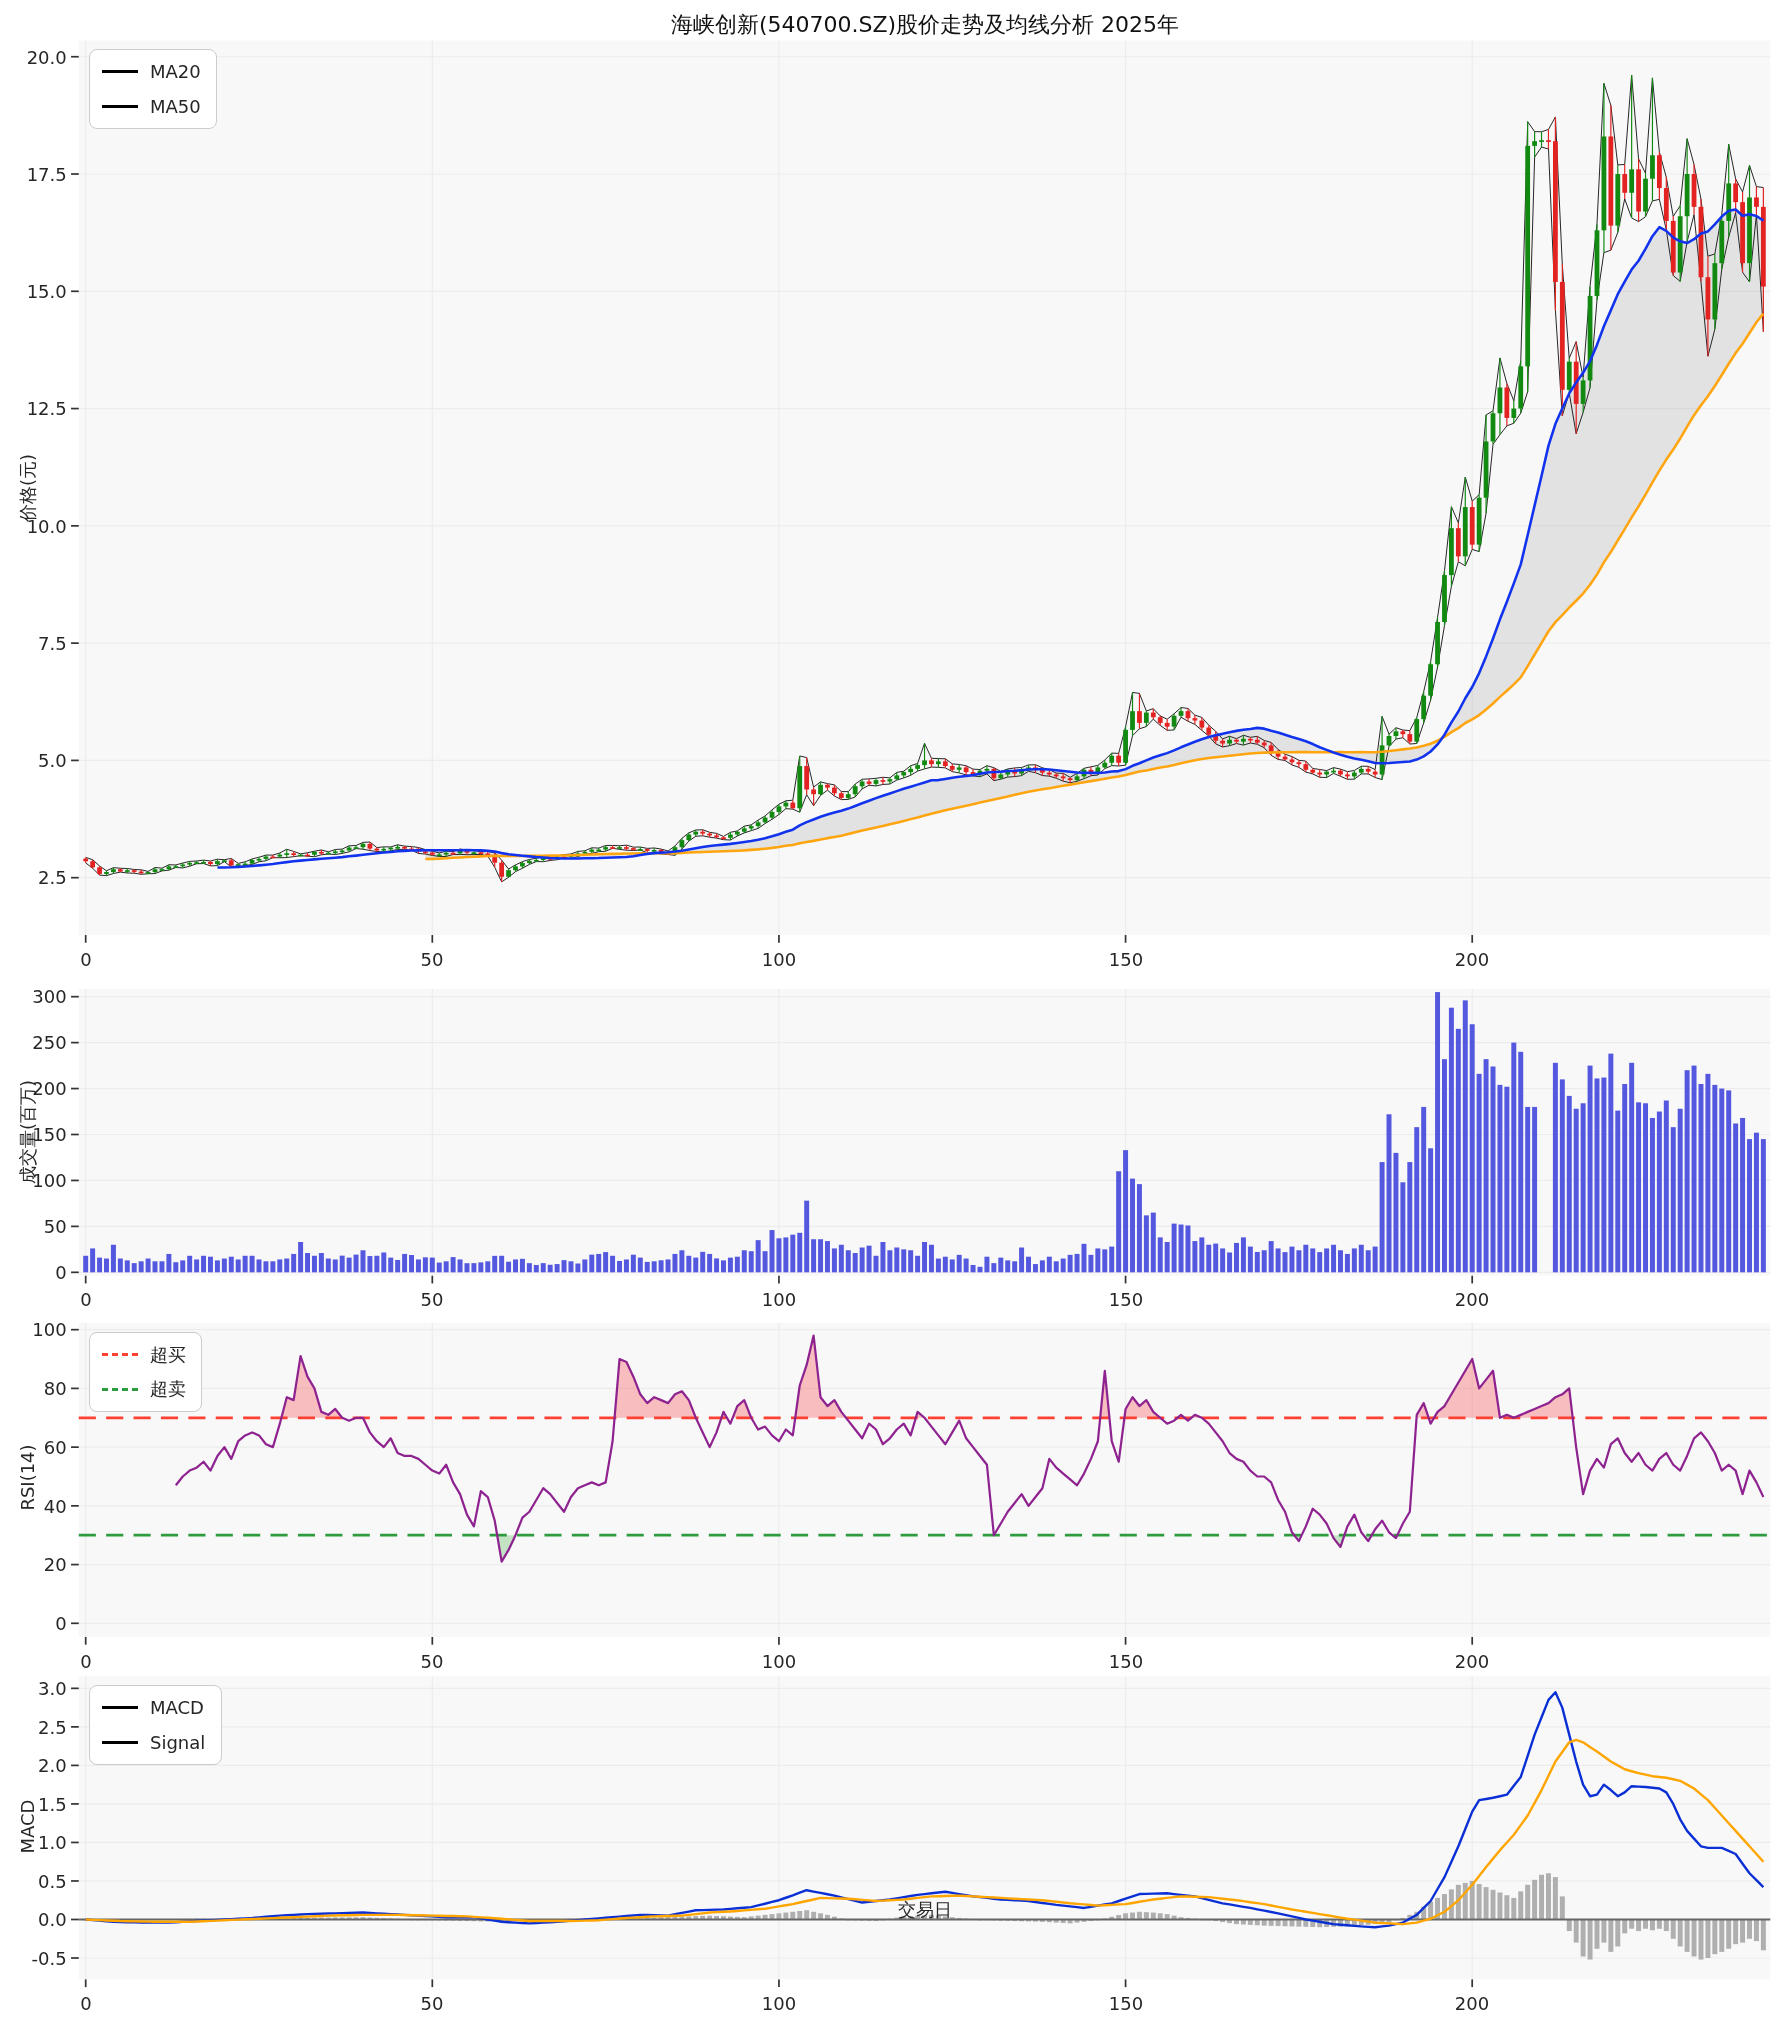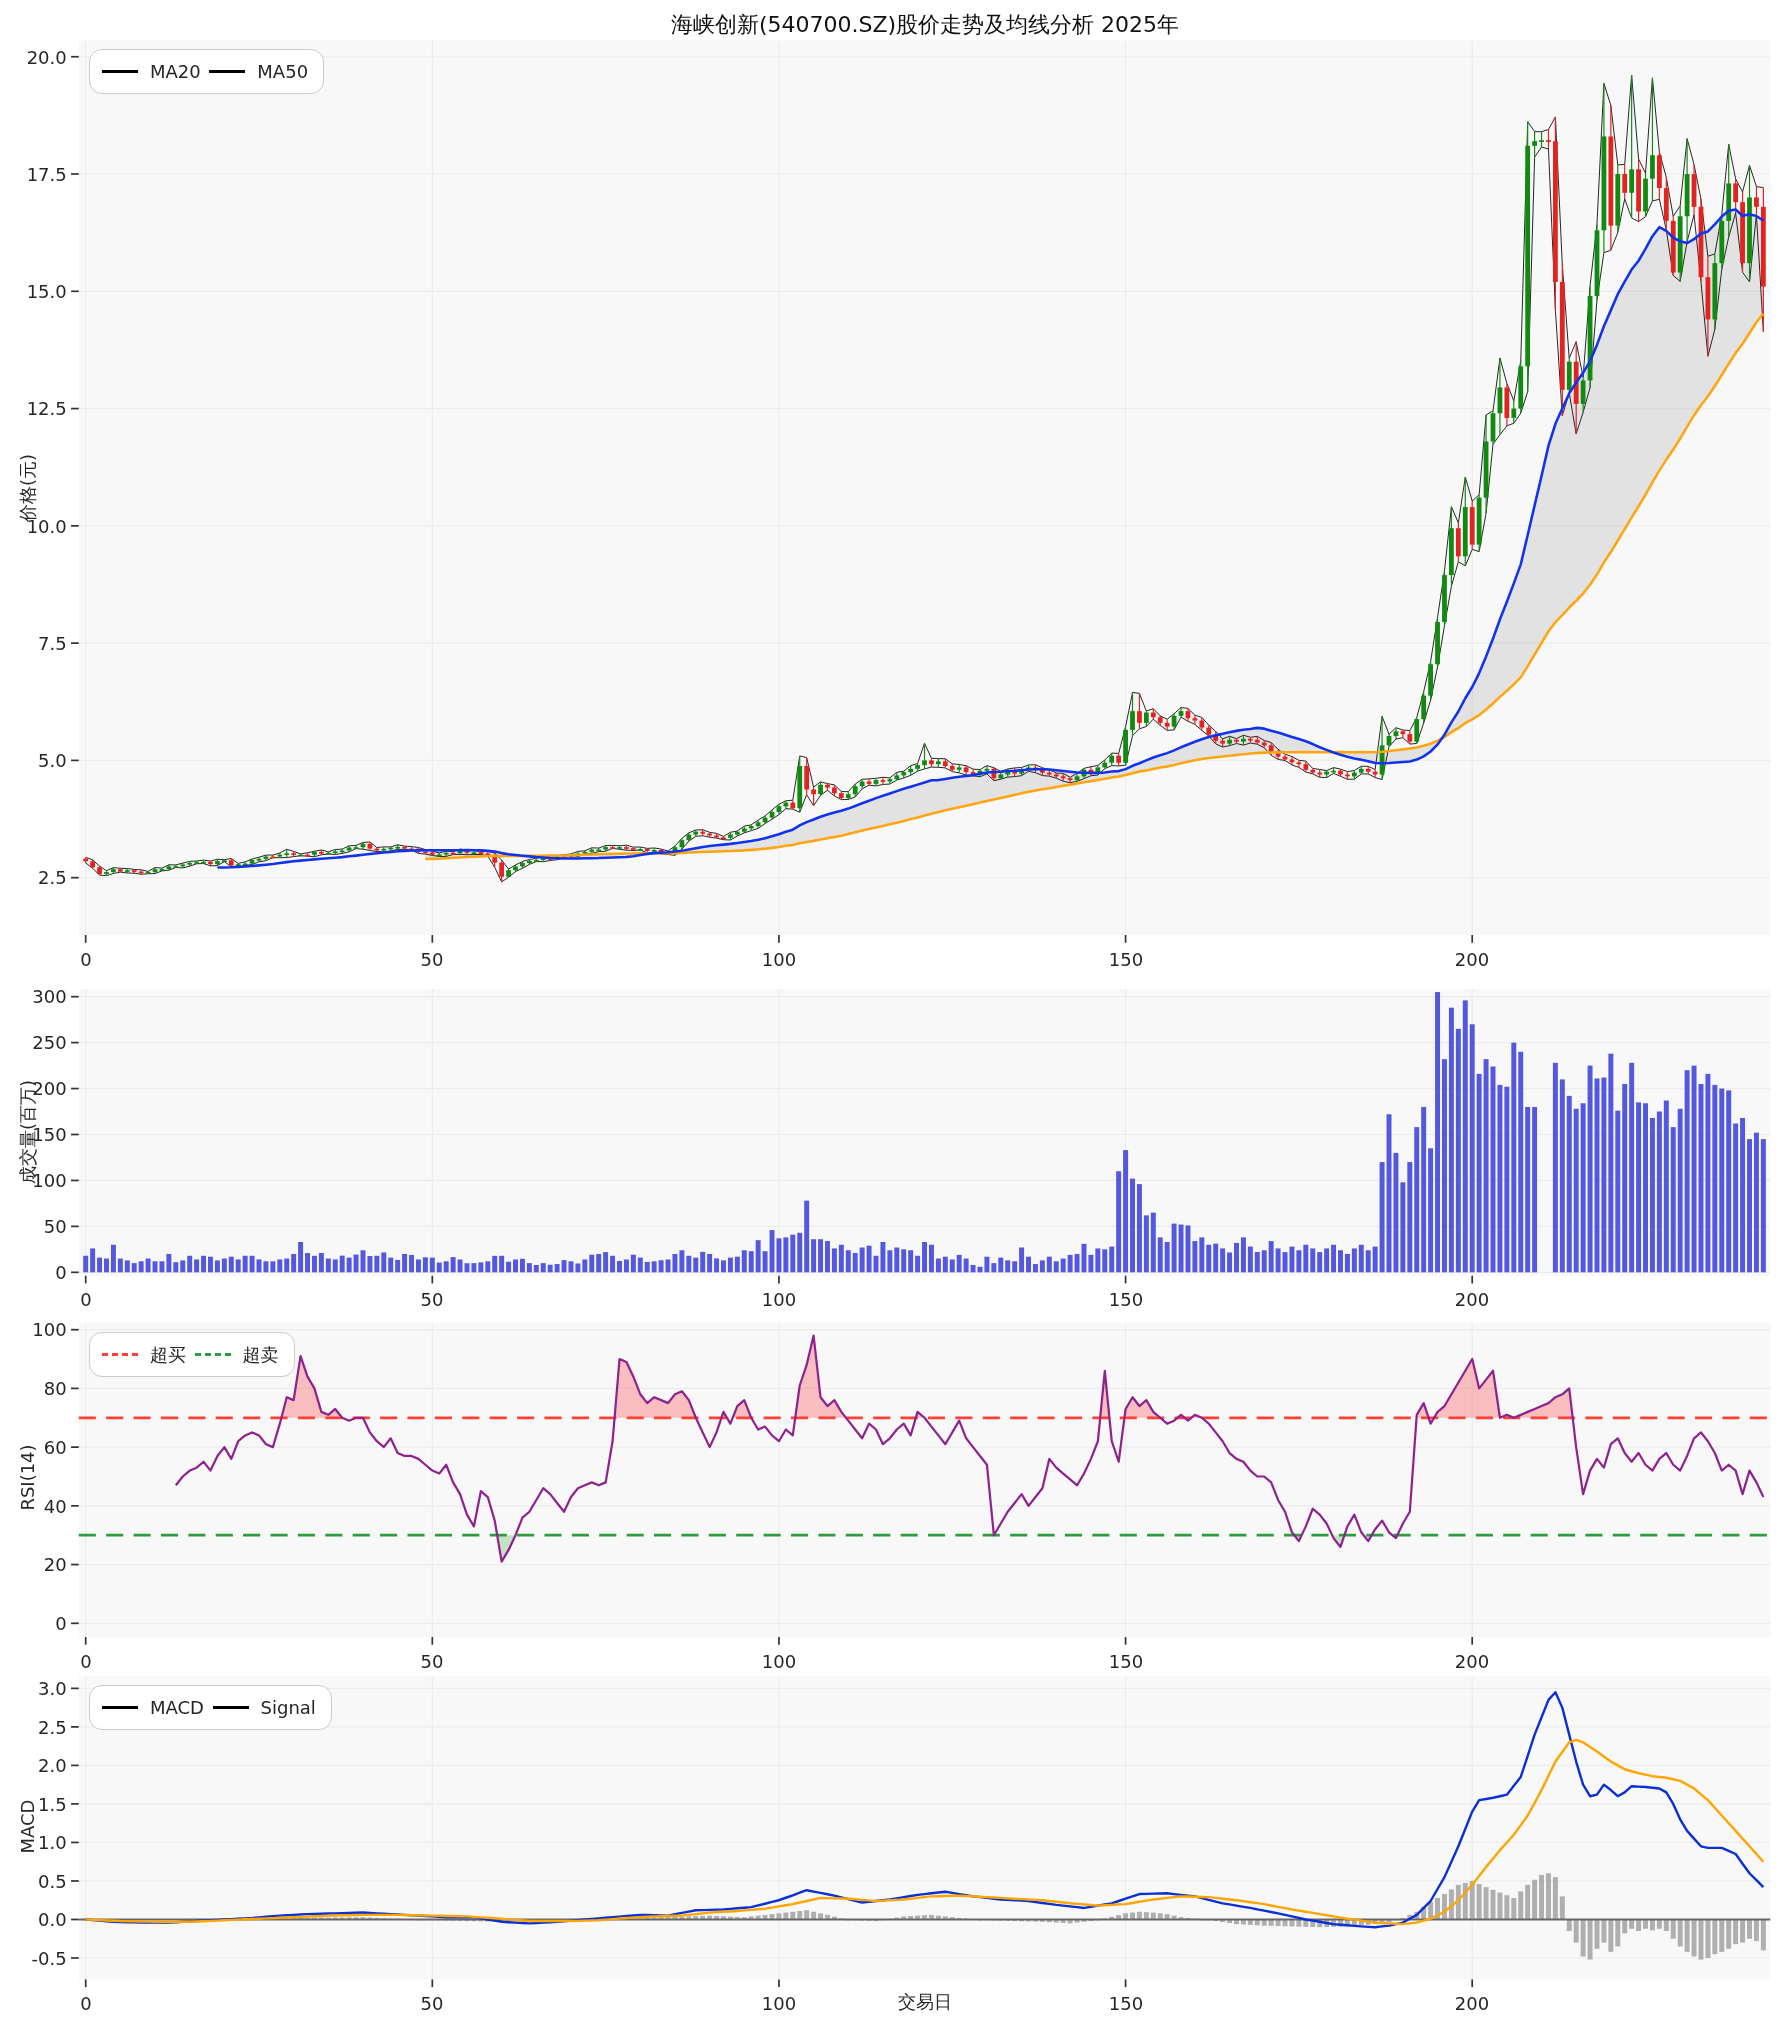--- a/index.html
+++ b/index.html
@@ -5,22 +5,22 @@
   html,body{margin:0;padding:0;background:#ffffff;}
   body{width:1784px;height:2043px;position:relative;overflow:hidden;
        font-family:"DejaVu Sans","Liberation Sans",sans-serif;color:#262626;}
   #chart-svg{position:absolute;left:0;top:0;z-index:1;}
   .abs{position:absolute;z-index:2;}
   .title{font-size:22px;color:#111;white-space:nowrap;transform:translateX(-50%);}
   .ytick{font-size:18px;text-align:right;width:77px;transform:translateY(-50%);white-space:nowrap;}
   .xtick{font-size:18px;transform:translateX(-50%);white-space:nowrap;}
   .ylab{font-size:18px;width:257px;text-align:center;transform:rotate(-90deg);transform-origin:center;white-space:nowrap;}
   .xlab{font-size:18px;transform:translateX(-50%);white-space:nowrap;}
-  .legend{background:rgba(255,255,255,0.92);border:1.3px solid #cccccc;border-radius:13px;
-          padding:8.6px 15.4px 8.6px 12px;display:flex;flex-direction:row;gap:8.6px;}
+  .legend{background:rgba(255,255,255,0.92);border:1.3px solid #cccccc;border-radius:8px;
+          padding:8.6px 15.4px 8.6px 12px;display:flex;flex-direction:column;gap:8.6px;}
   .lrow{display:flex;align-items:center;gap:12px;height:26px;}
   .lline{display:inline-block;width:36px;height:0;border-top:3px solid #000;}
   .lline.dash{border-top-style:dashed;}
   .ltext{font-size:18px;white-space:nowrap;}
 </style>
 </head>
 <body>
 
 <svg id="chart-svg" width="1784" height="2043" viewBox="0 0 2084 2386">
     <rect x="92" y="47" width="1976" height="1045" fill="#f8f8f9"></rect>
@@ -1127,21 +1127,21 @@
     <polyline points="100.1,2242.0 108.2,2242.4 116.3,2242.7 124.4,2243.1 132.5,2243.4 140.6,2243.8 148.7,2244.0 156.8,2244.2 164.9,2244.3 173.0,2244.5 181.1,2244.7 189.2,2244.7 197.3,2244.7 205.4,2244.7 213.5,2244.7 221.6,2244.7 229.7,2244.3 237.8,2244.0 245.9,2243.6 254.0,2243.3 262.1,2242.9 270.2,2242.5 278.3,2242.2 286.4,2241.8 294.5,2241.5 302.6,2241.1 310.7,2240.7 318.8,2240.4 326.9,2240.0 335.0,2239.7 343.0,2239.3 351.1,2238.9 359.2,2238.6 367.3,2238.2 375.4,2237.9 383.5,2237.5 391.6,2237.3 399.7,2237.1 407.8,2237.0 415.9,2236.8 424.0,2236.6 432.1,2236.6 440.2,2236.6 448.3,2236.6 456.4,2236.6 464.5,2236.6 472.6,2236.8 480.7,2237.0 488.8,2237.1 496.9,2237.3 505.0,2237.5 513.1,2237.7 521.2,2237.9 529.3,2238.0 537.4,2238.2 545.5,2238.4 553.6,2238.9 561.7,2239.5 569.8,2240.0 577.9,2240.6 586.0,2241.1 594.1,2241.8 602.2,2242.4 610.3,2243.1 618.4,2243.8 626.5,2243.8 634.6,2243.8 642.7,2243.8 650.8,2243.8 658.9,2243.8 667.0,2243.8 675.1,2243.6 683.2,2243.3 691.3,2243.1 699.4,2242.9 707.5,2242.2 715.6,2241.6 723.7,2240.9 731.8,2240.2 739.9,2239.8 748.0,2239.3 756.1,2238.8 764.2,2238.4 772.3,2238.2 780.4,2237.9 788.5,2237.7 796.6,2237.5 804.7,2236.6 812.8,2235.7 820.9,2234.8 829.0,2233.9 837.0,2233.4 845.1,2233.0 853.2,2232.6 861.3,2232.1 869.4,2231.4 877.5,2230.8 885.6,2230.1 893.7,2229.4 901.8,2228.1 909.9,2226.7 918.0,2225.3 926.1,2224.0 934.2,2222.2 942.3,2220.4 950.4,2218.6 958.5,2216.8 966.6,2217.0 974.7,2217.3 982.8,2217.5 990.9,2217.7 999.0,2218.4 1007.1,2219.1 1015.2,2219.7 1023.3,2220.4 1031.4,2219.9 1039.5,2219.5 1047.6,2219.1 1055.7,2218.6 1063.8,2217.7 1071.9,2216.8 1080.0,2215.9 1088.1,2215.0 1096.2,2214.8 1104.3,2214.6 1112.4,2214.3 1120.5,2214.1 1128.6,2214.6 1136.7,2215.0 1144.8,2215.4 1152.9,2215.9 1161.0,2216.3 1169.1,2216.8 1177.2,2217.3 1185.3,2217.7 1193.4,2218.2 1201.5,2218.6 1209.6,2219.1 1217.7,2219.5 1225.8,2220.4 1233.9,2221.3 1242.0,2222.2 1250.1,2223.1 1258.2,2223.8 1266.3,2224.4 1274.4,2225.1 1282.5,2225.8 1290.6,2225.3 1298.7,2224.9 1306.8,2224.4 1314.9,2224.0 1323.0,2222.7 1331.0,2221.3 1339.1,2219.9 1347.2,2218.6 1355.3,2217.7 1363.4,2216.8 1371.5,2215.9 1379.6,2215.0 1387.7,2215.2 1395.8,2215.4 1403.9,2215.7 1412.0,2215.9 1420.1,2216.8 1428.2,2217.7 1436.3,2218.6 1444.4,2219.5 1452.5,2220.6 1460.6,2221.8 1468.7,2222.9 1476.8,2224.0 1484.9,2225.6 1493.0,2227.2 1501.1,2228.7 1509.2,2230.3 1517.3,2231.7 1525.4,2233.0 1533.5,2234.3 1541.6,2235.7 1549.7,2237.1 1557.8,2238.4 1565.9,2239.8 1574.0,2241.1 1582.1,2242.2 1590.2,2243.3 1598.3,2244.5 1606.4,2245.6 1614.5,2246.1 1622.6,2246.5 1630.7,2246.9 1638.8,2247.4 1646.9,2246.5 1655.0,2245.6 1663.1,2243.3 1671.2,2241.1 1679.3,2237.1 1687.4,2233.0 1695.5,2226.3 1703.6,2219.5 1711.7,2210.5 1719.8,2201.5 1727.9,2191.2 1736.0,2180.8 1744.1,2170.9 1752.2,2161.0 1760.3,2152.0 1768.4,2143.0 1776.5,2131.8 1784.6,2120.5 1792.7,2105.7 1800.8,2090.8 1808.9,2074.2 1817.0,2057.5 1825.0,2046.3 1833.1,2035.0 1841.2,2032.3 1849.3,2035.0 1857.4,2040.4 1865.5,2045.8 1873.6,2051.7 1881.7,2057.5 1889.8,2062.0 1897.9,2066.5 1906.0,2068.8 1914.1,2071.0 1922.2,2072.8 1930.3,2074.6 1938.4,2075.5 1946.5,2076.4 1954.6,2078.2 1962.7,2080.0 1970.8,2084.5 1978.9,2089.0 1987.0,2095.8 1995.1,2102.5 2003.2,2111.5 2011.3,2120.5 2019.4,2129.5 2027.5,2138.5 2035.6,2147.5 2043.7,2156.5 2051.8,2165.5 2059.9,2174.5" fill="none" stroke="#ffa500" stroke-width="2.8" stroke-linejoin="round"></polyline>
   </svg>
 
 <div class="abs title" style="left:925px;top:10.3px">海峡创新(540700.SZ)股价走势及均线分析 2025年</div>
 
 <div class="abs ylab" style="left:-101px;top:476px">价格(元)</div>
 <div class="abs ylab" style="left:-101px;top:1120px">成交量(百万)</div>
 <div class="abs ylab" style="left:-101px;top:1467px">RSI(14)</div>
 <div class="abs ylab" style="left:-101px;top:1816px">MACD</div>
 
-<div class="abs xlab" style="left:925px;top:1990px">交易日</div>
+<div class="abs xlab" style="left:925px;top:1898px">交易日</div>
 
 <div class="abs legend" style="left:89px;top:49px">
   <div class="lrow">
     <span class="lline" style="background: rgb(17, 51, 238);"></span>
     <span class="ltext">MA20</span>
   </div>
   <div class="lrow">
     <span class="lline" style="background: rgb(255, 165, 16);"></span>
     <span class="ltext">MA50</span>
   </div>

